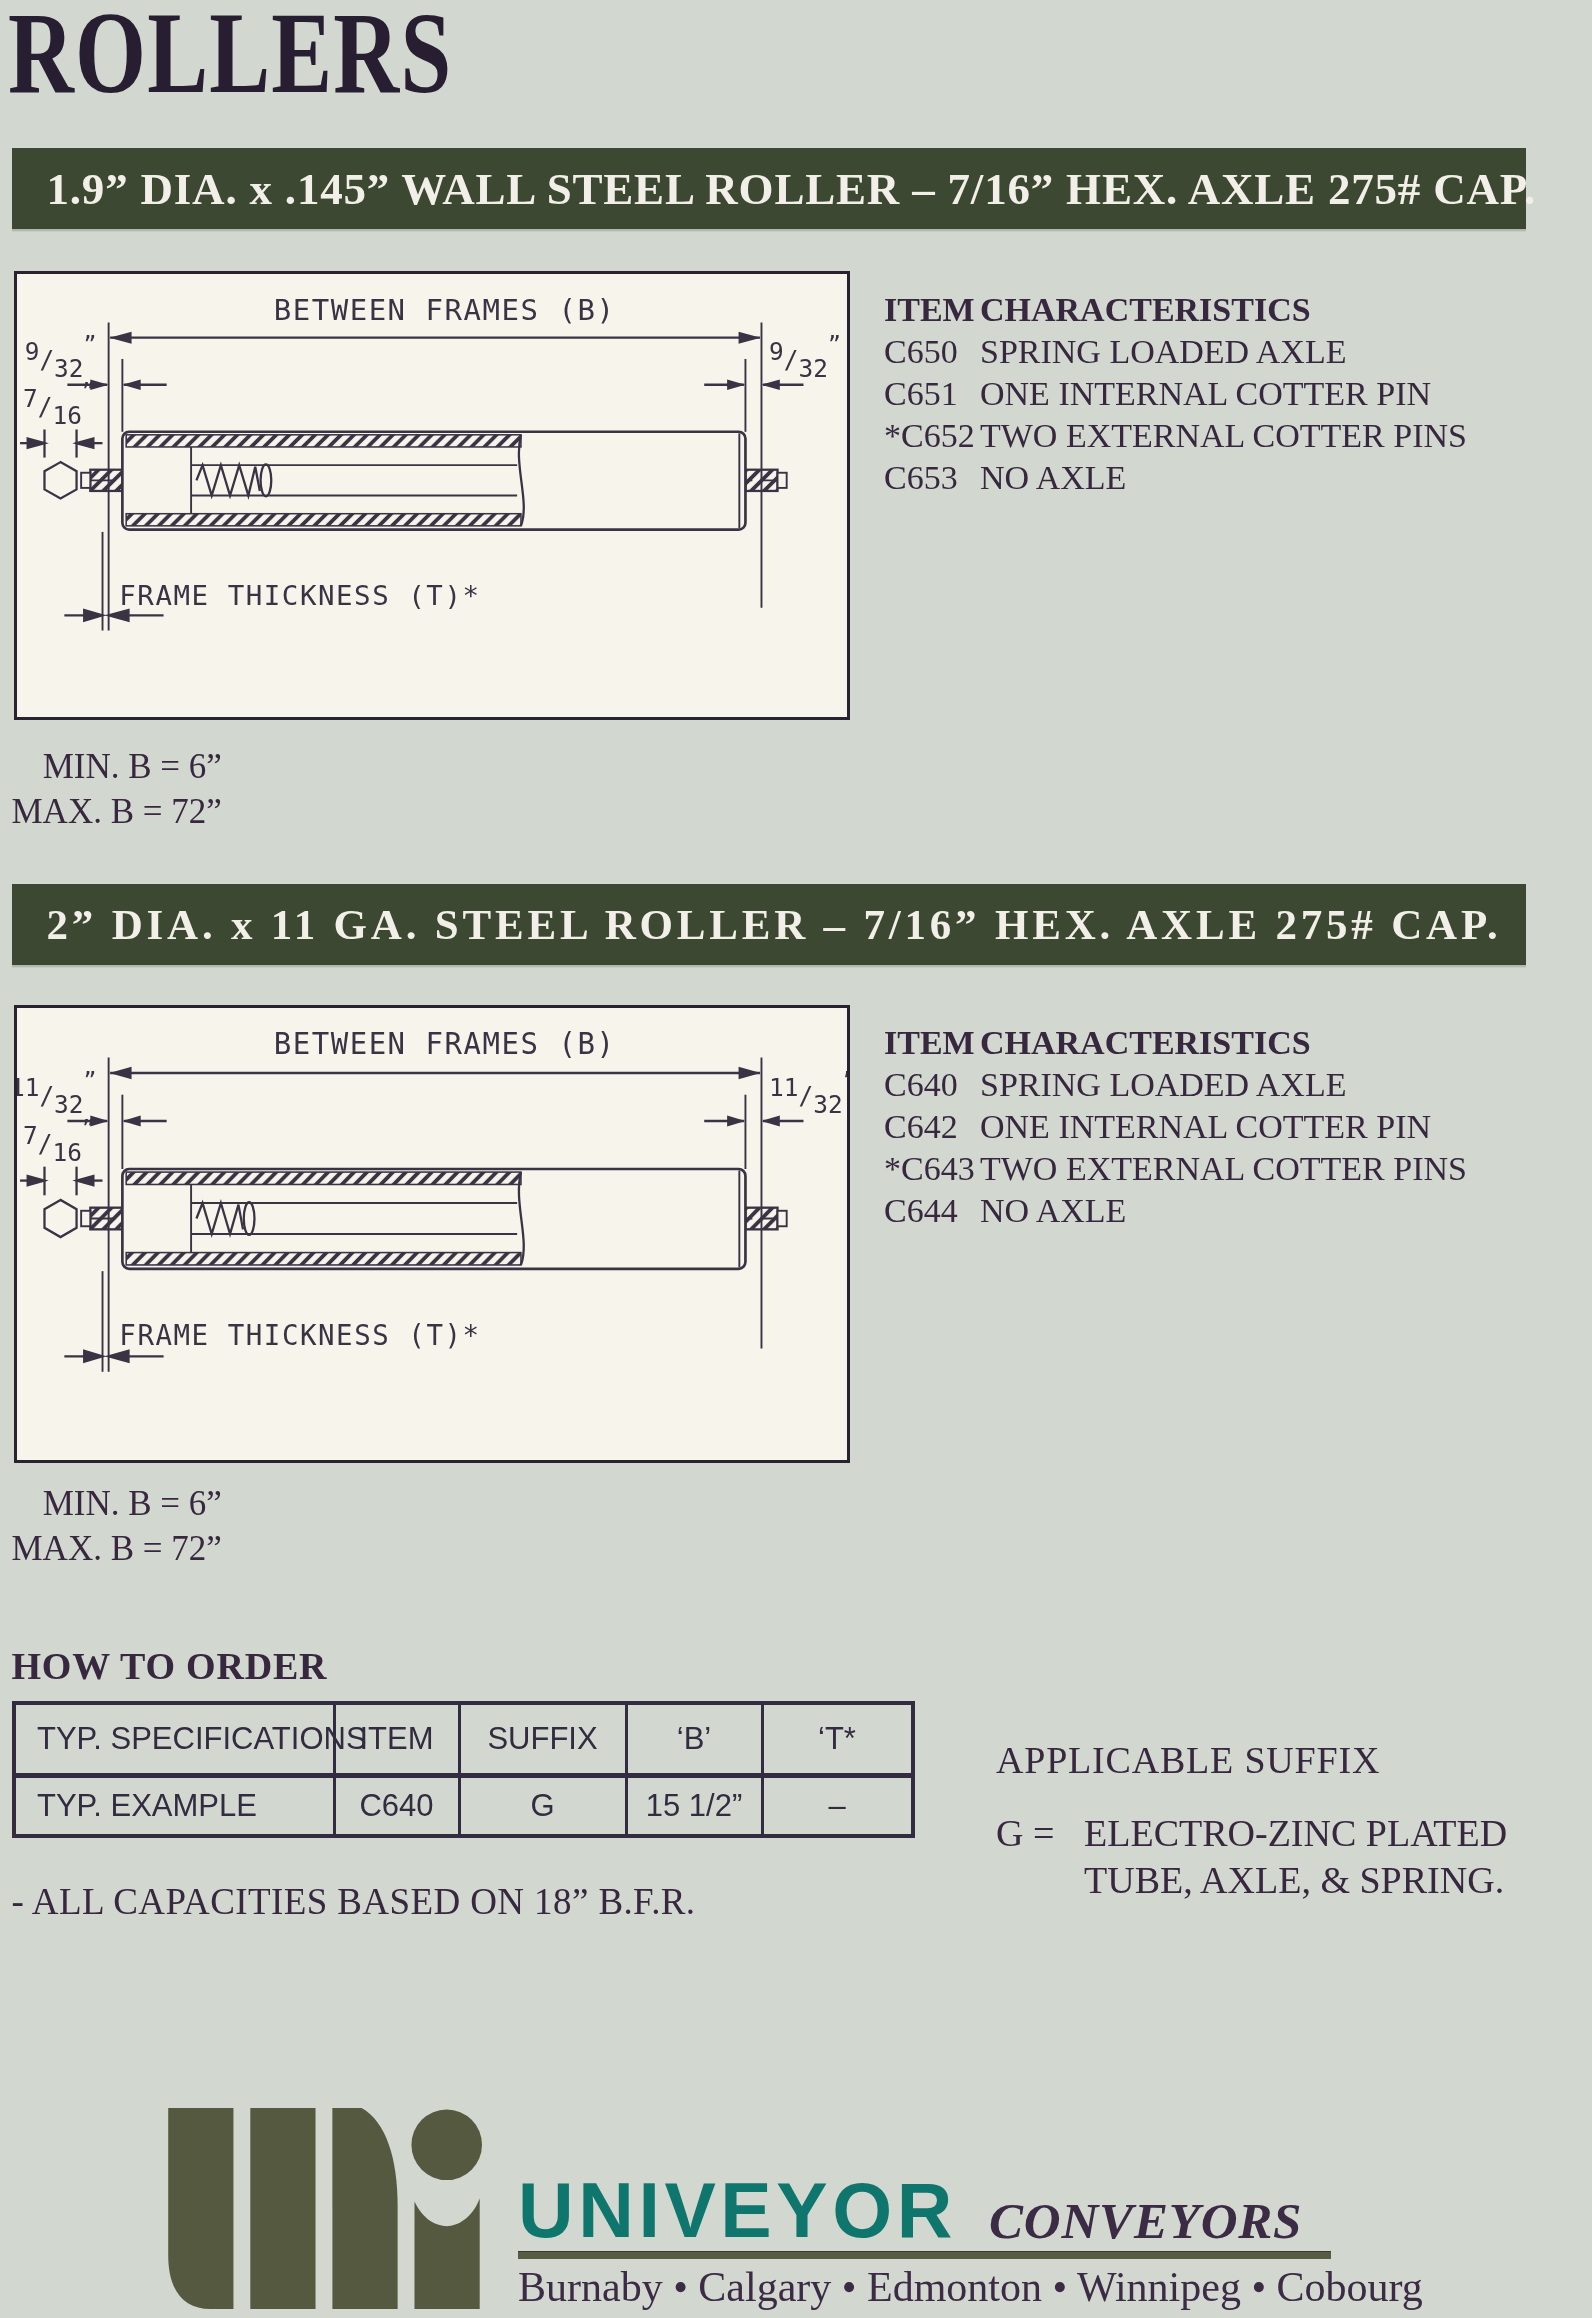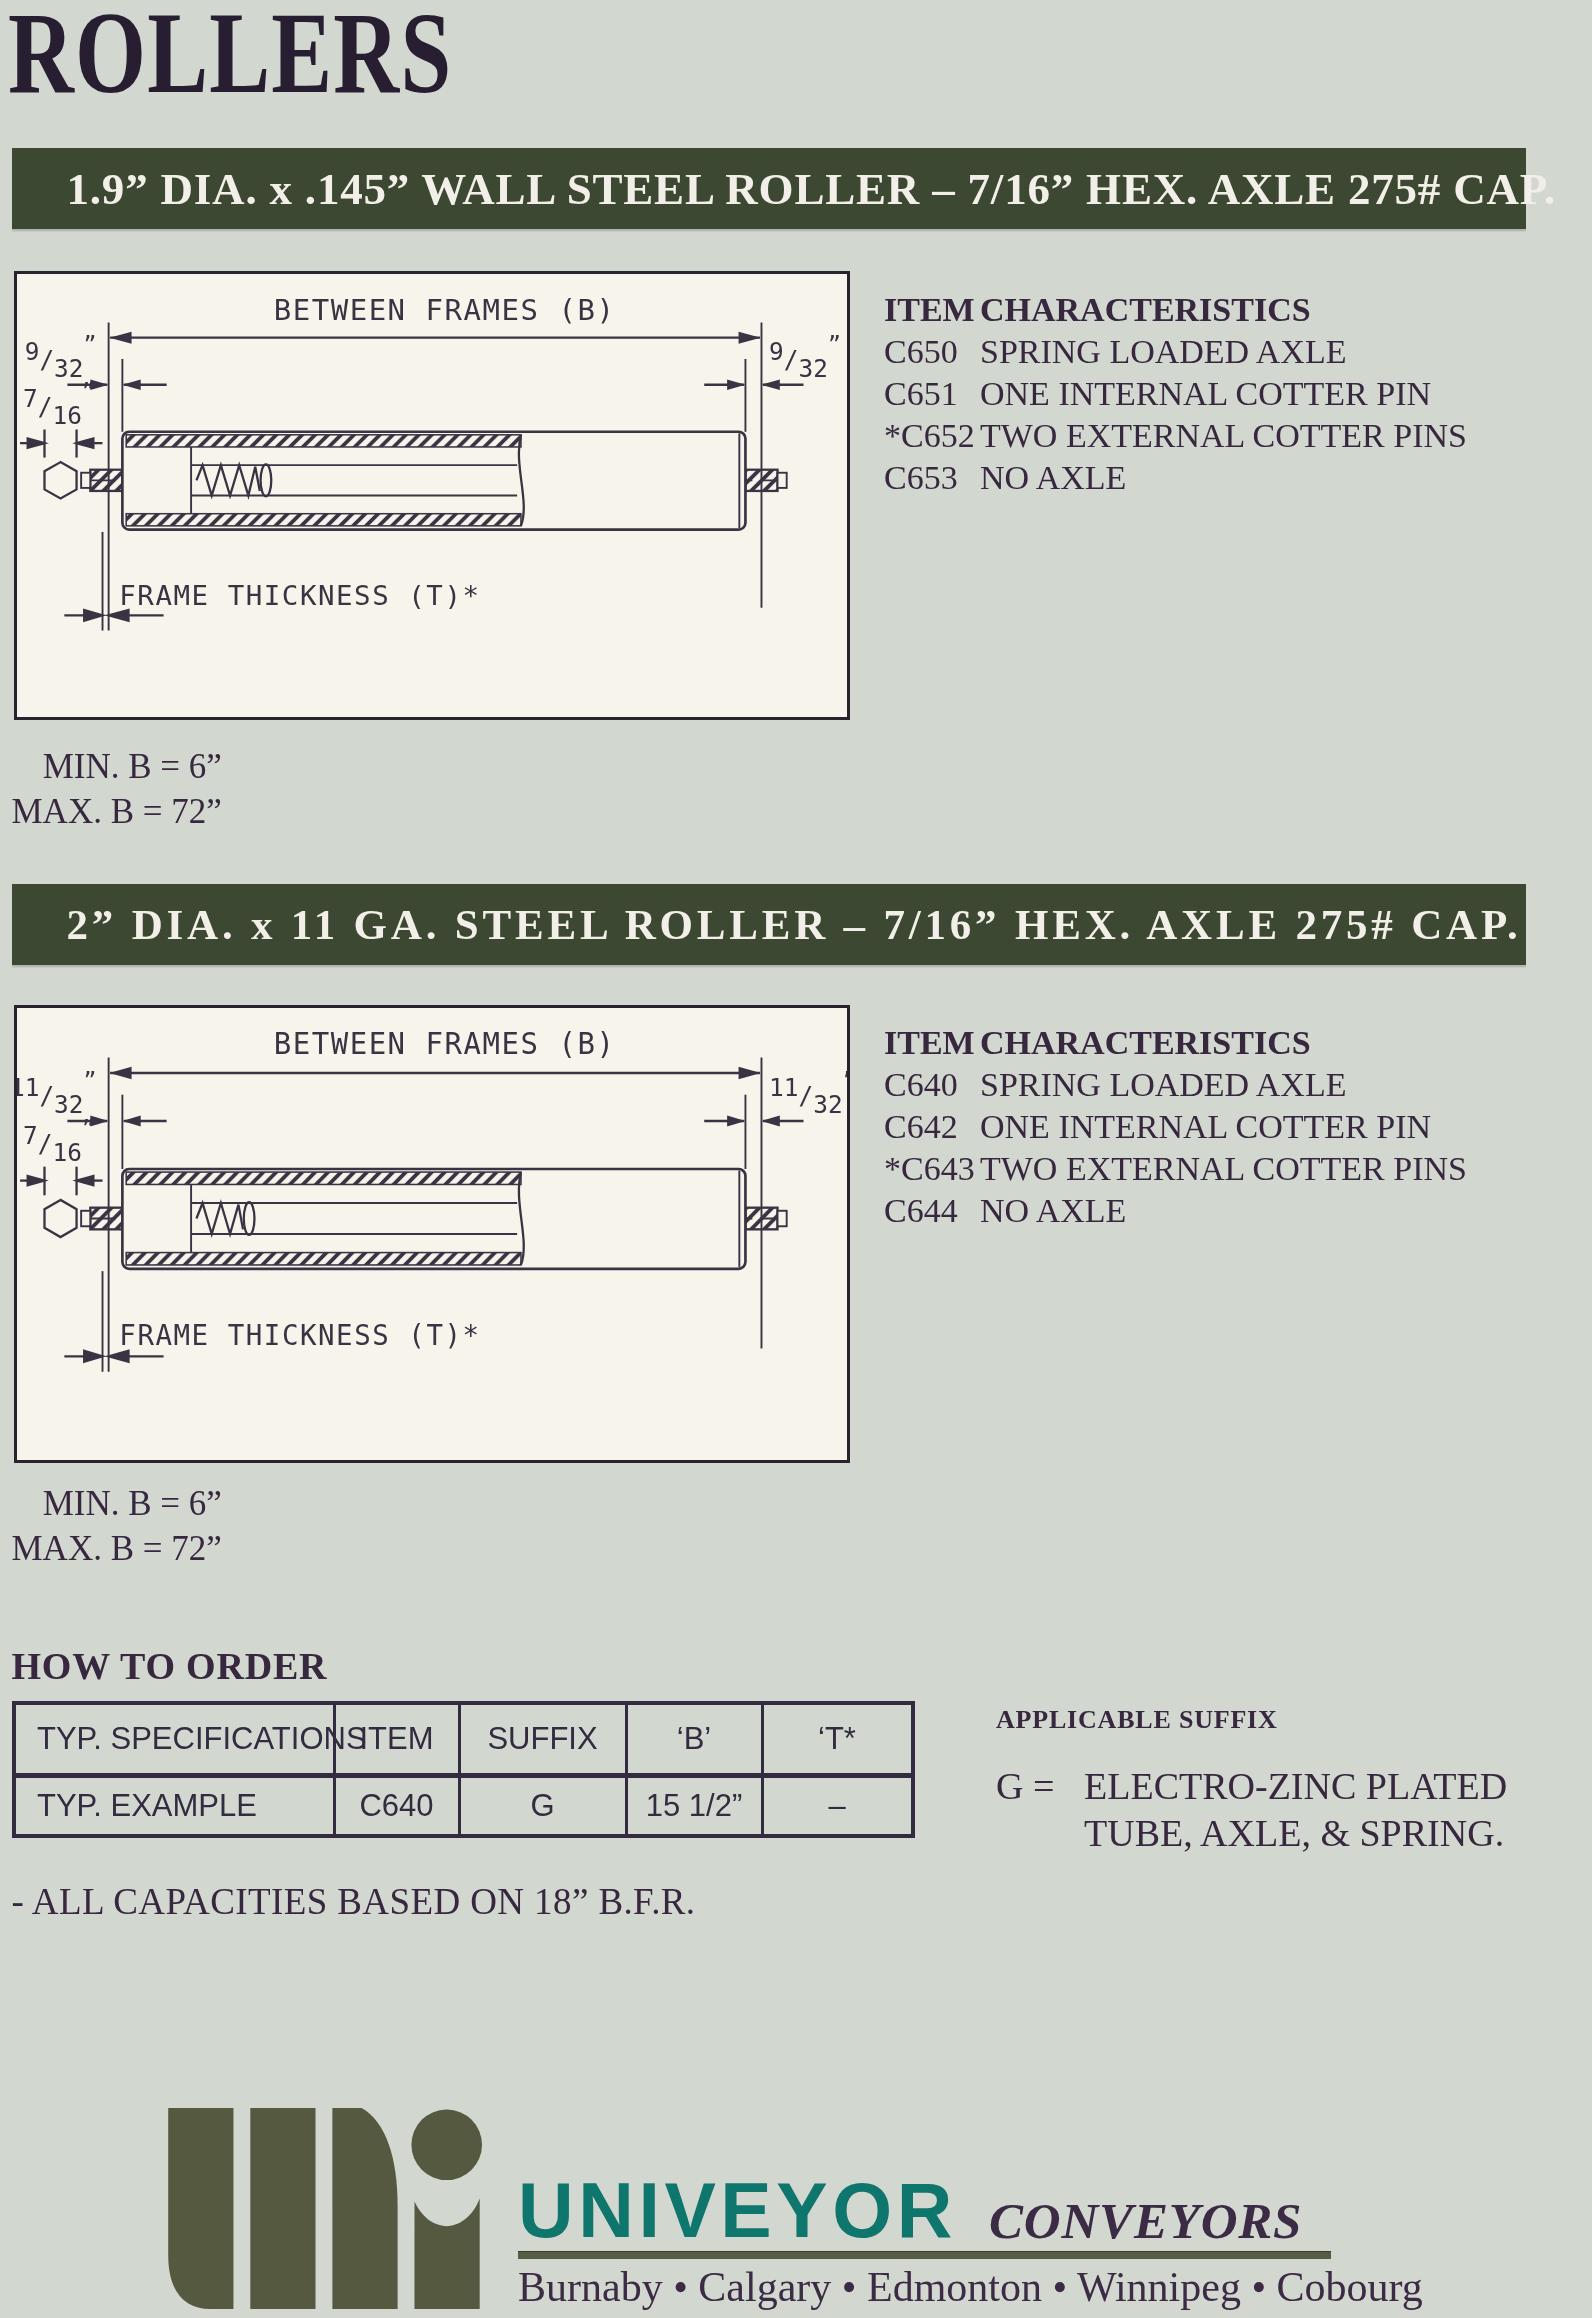--- a/index.html
+++ b/index.html
@@ -21,21 +21,21 @@
     letter-spacing:1.5px; white-space:nowrap;
   }
 
   
   .banner{
     left:11.5px; width:1514px; height:81px;
     background:#3c4831;
     color:#f2efe8;
     font-weight:bold;
     display:flex; align-items:center;
-    padding-left:55px; box-sizing:border-box;
+    padding-left:35px; box-sizing:border-box;
     white-space:nowrap;
     box-shadow:0 2.3px 0 rgba(0,0,0,0.15);
   }
   .banner-1{top:148px; font-size:45px; letter-spacing:0.8px;}
   .banner-2{top:884px; font-size:43px; letter-spacing:3.8px;}
 
   
   .diagram{
     left:14px; width:836px;
     background:#f7f4ec;
@@ -82,21 +82,21 @@
     display:flex; align-items:center; justify-content:center;
     border-right:3.8px solid #332b40;
     white-space:nowrap;
   }
   .order-table .cell.last{border-right:none;}
   .order-table .cell.r2{border-top:5.4px solid #332b40;}
   .order-table .cell.left{justify-content:flex-start; padding-left:21.5px;}
 
   
   .suffix{left:996px; top:1705px; width:584px;}
-  .suffix .hd{font-size:26px; font-weight:bold; letter-spacing:0.8px;}
+  .suffix .hd{font-size:38px; font-weight:normal; letter-spacing:0.8px;margin-top:33px;}
   .suffix .body{display:grid; grid-template-columns:88px 1fr; margin-top:28px; font-size:38px; line-height:47px;}
 
   
   .footnotes{left:11.5px; top:1880px; font-size:37px; line-height:44px; letter-spacing:0.4px;}
 
   
   .logo-mark{left:168px; top:2108px; width:315px; height:201px;}
   .wordmark{
     left:518px; top:2169px; height:74px; width:861px;
     display:flex; align-items:flex-end; gap:32px; white-space:nowrap;

